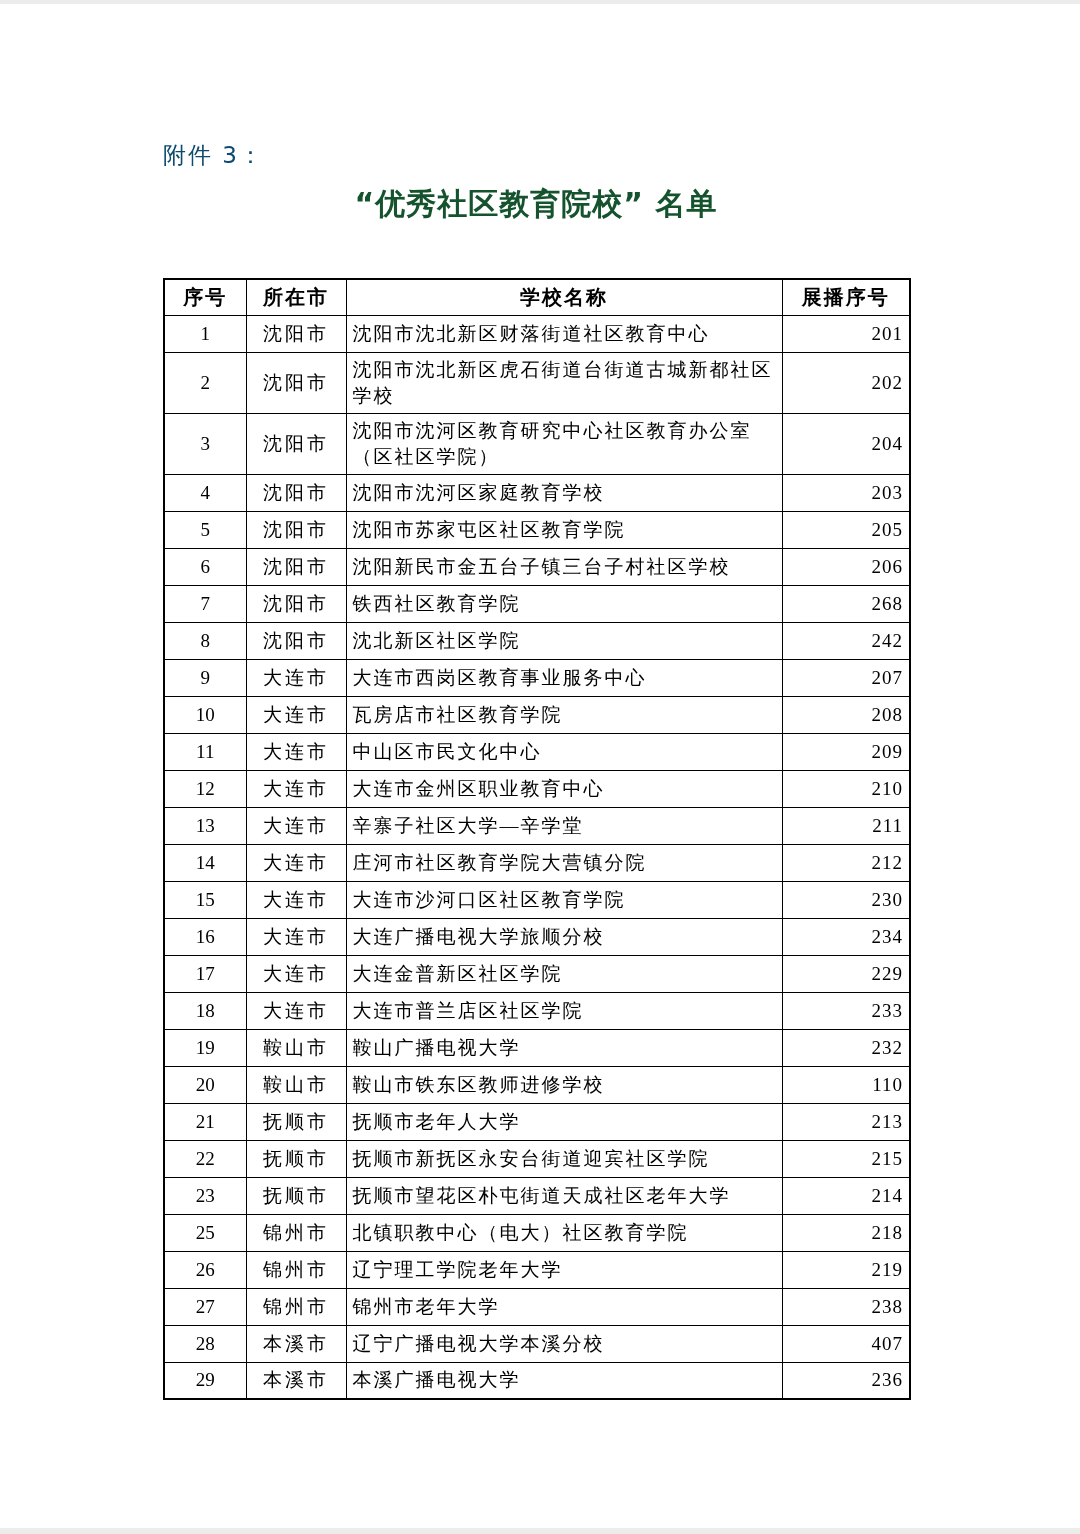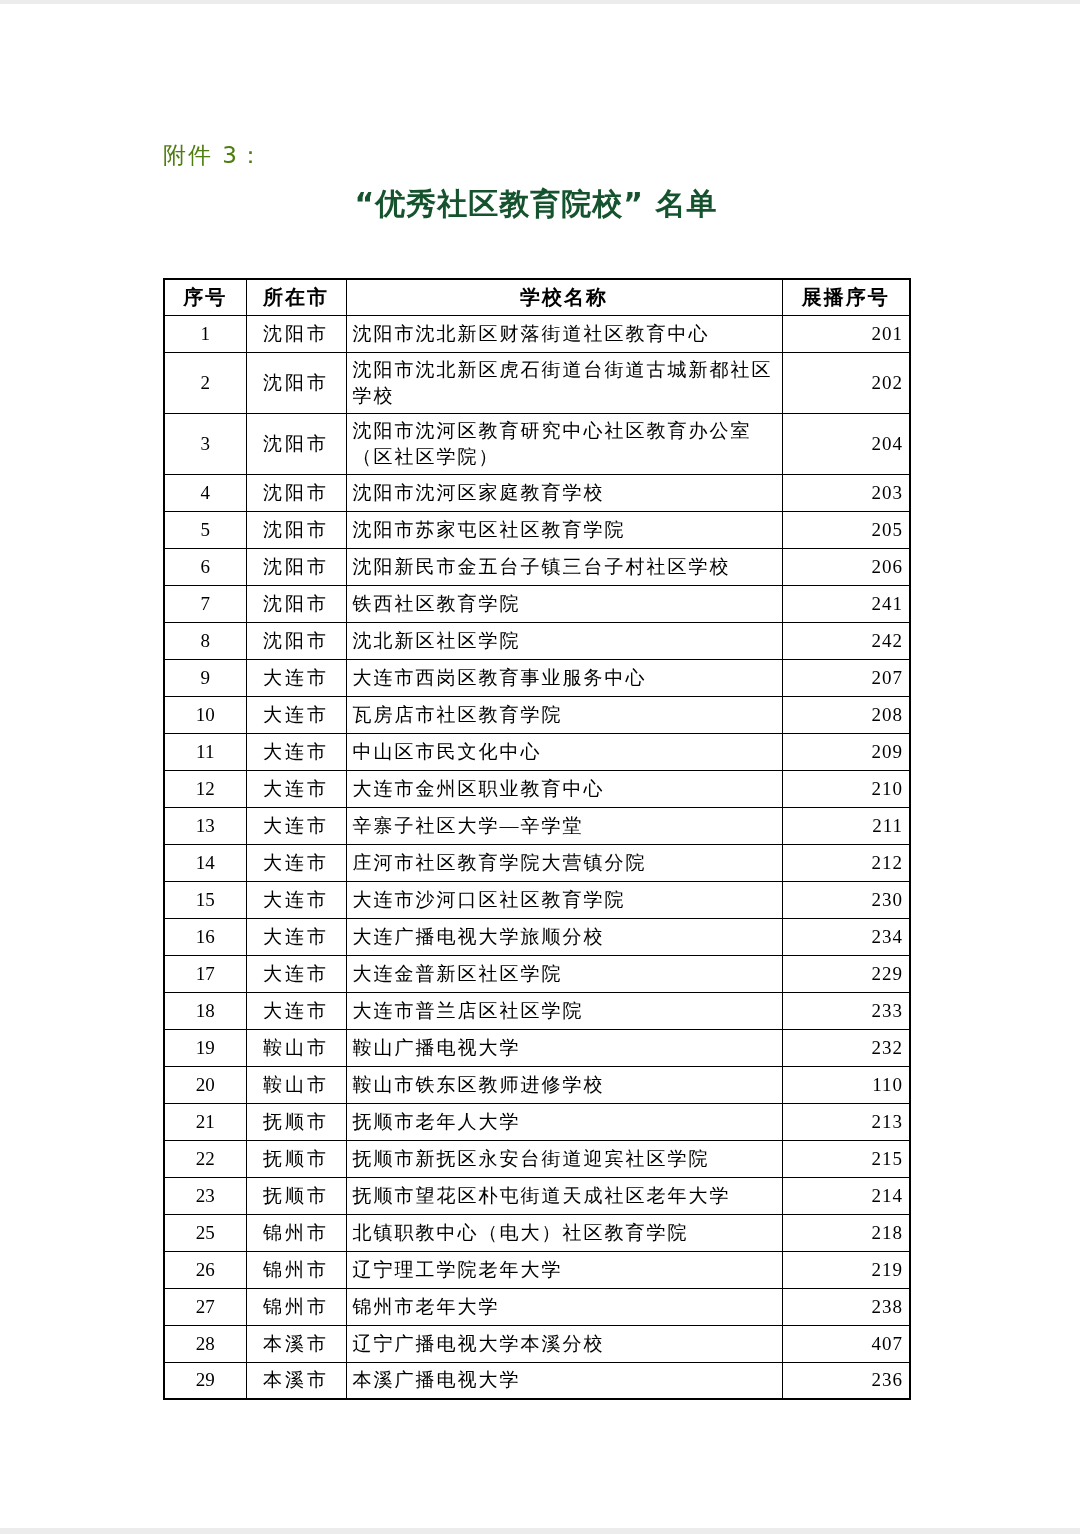--- a/index.html
+++ b/index.html
@@ -27,21 +27,21 @@
     top: 0;
     width: 746px;
   }
   .attachment-label {
     position: absolute;
     top: 140px;
     left: 0;
     font-family: "DejaVu Sans", "Liberation Sans", sans-serif;
     font-size: 23px;
     letter-spacing: 2px;
-    color: #4d7c0f;
+    color: #0c4a6e;
     white-space: nowrap;
   }
   .doc-title {
     position: absolute;
     top: 184px;
     left: 0;
     width: 100%;
     text-align: center;
     font-family: "DejaVu Sans", "Liberation Sans", sans-serif;
     font-weight: bold;
@@ -162,21 +162,21 @@
     <td class="cell-no">6</td>
     <td class="cell-city">沈阳市</td>
     <td class="cell-school">沈阳新民市金五台子镇三台子村社区学校</td>
     <td class="cell-display">206</td>
   </tr>
 
   <tr>
     <td class="cell-no">7</td>
     <td class="cell-city">沈阳市</td>
     <td class="cell-school">铁西社区教育学院</td>
-    <td class="cell-display">241</td>
+    <td class="cell-display">268</td>
   </tr>
 
   <tr>
     <td class="cell-no">8</td>
     <td class="cell-city">沈阳市</td>
     <td class="cell-school">沈北新区社区学院</td>
     <td class="cell-display">242</td>
   </tr>
 
   <tr>

